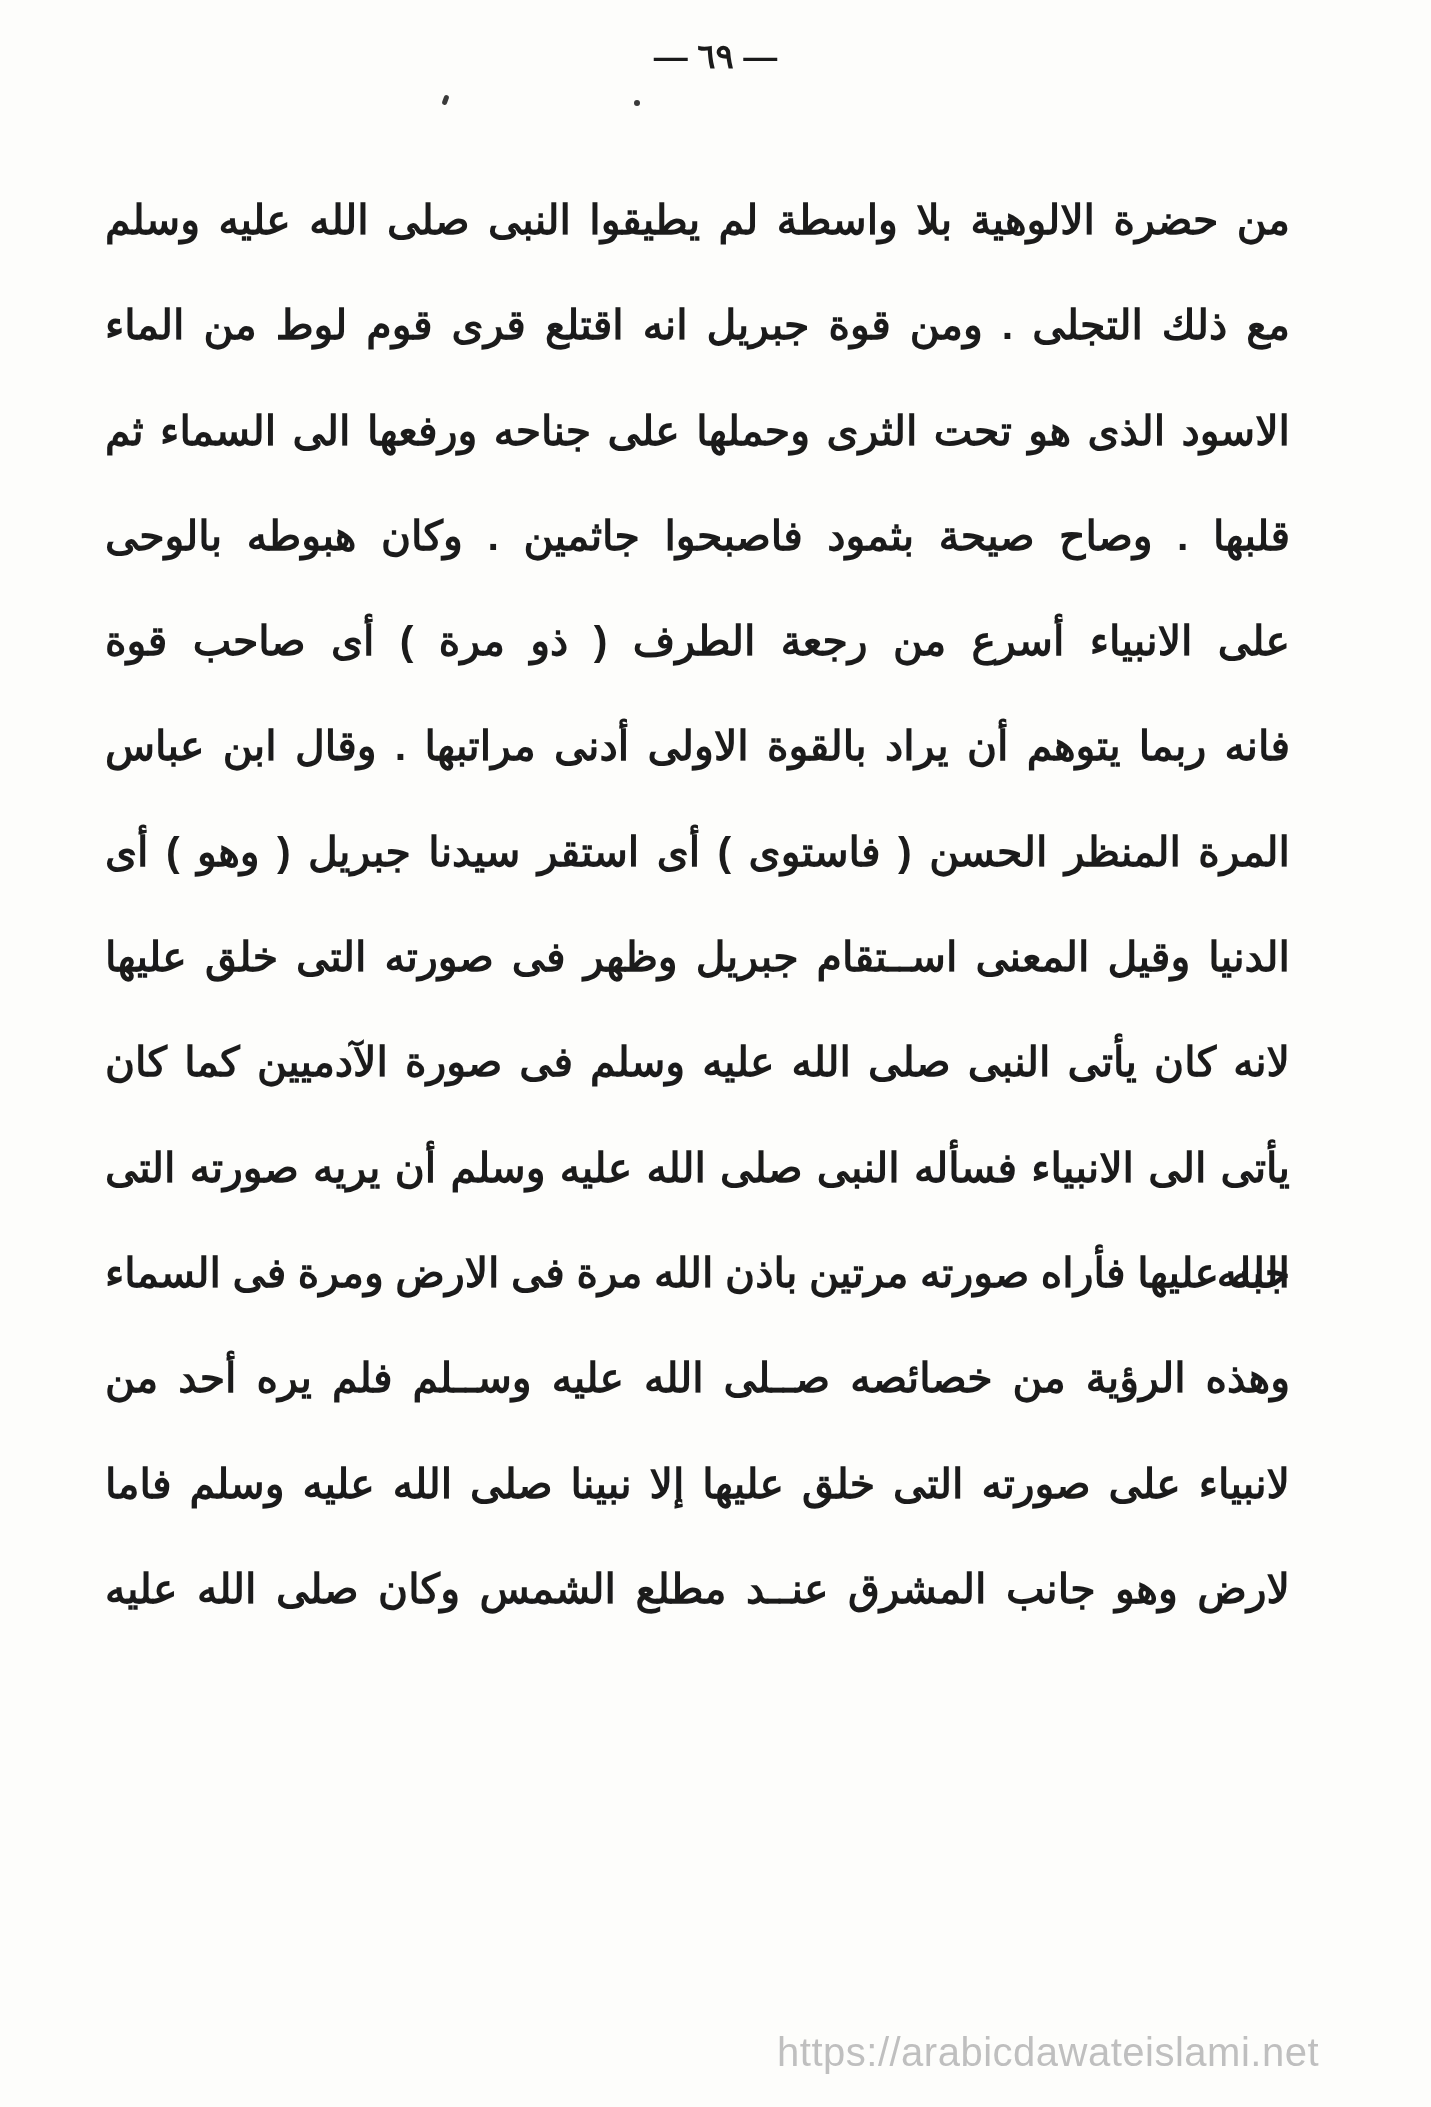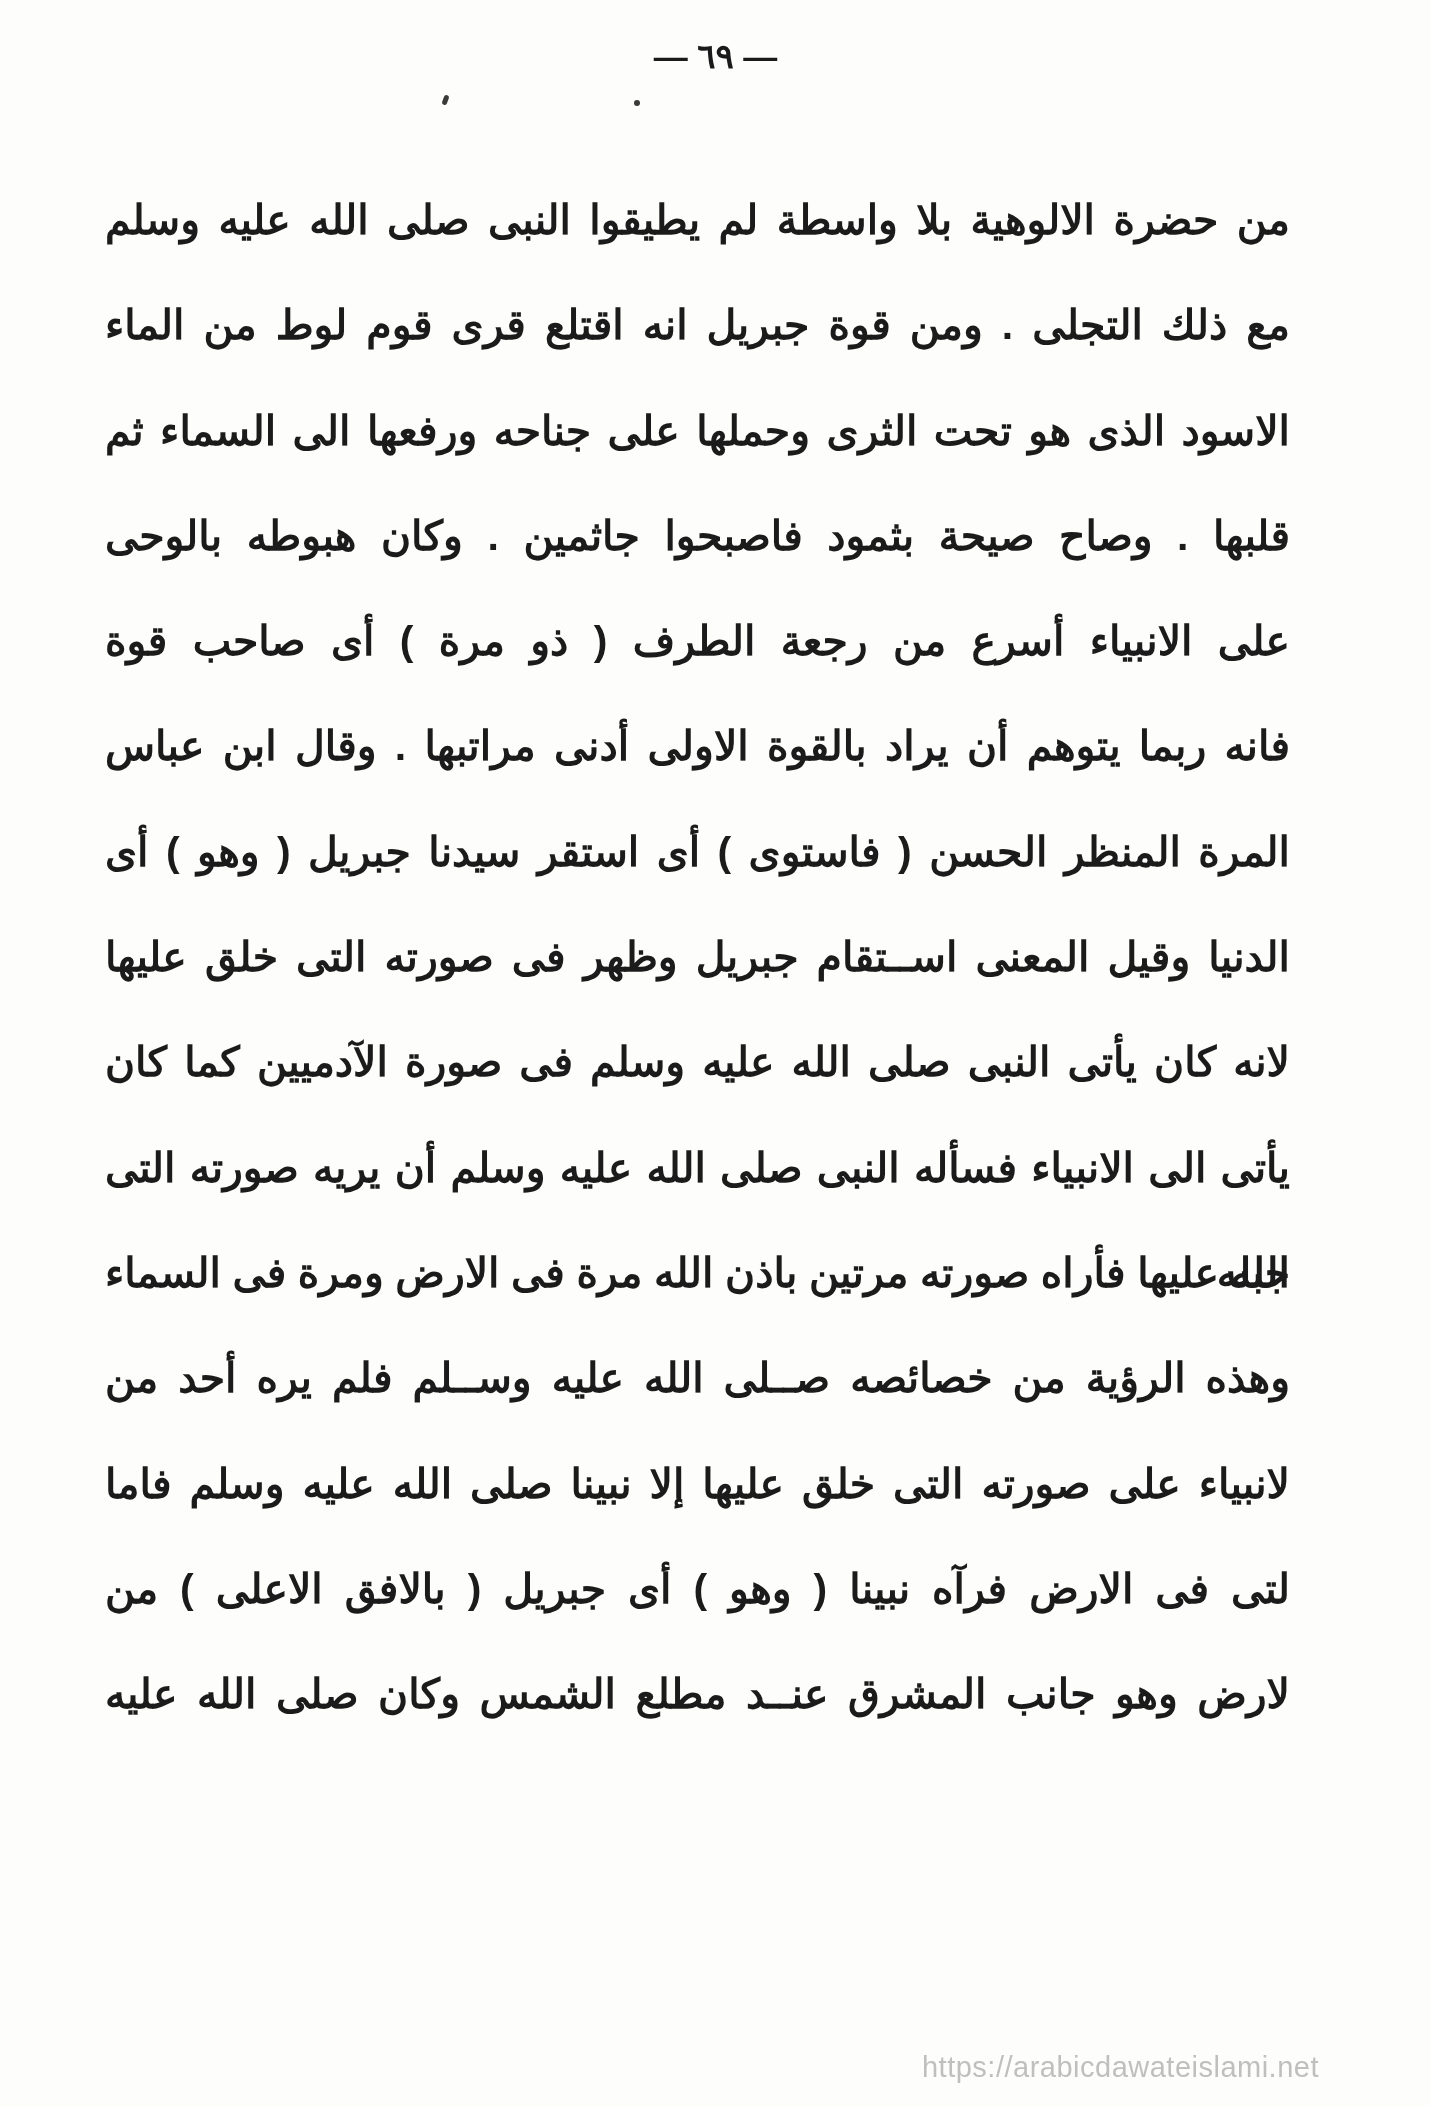--- a/index.html
+++ b/index.html
@@ -41,23 +41,23 @@
     font-size: 41px;
     font-weight: 700;
     color: #1b1b1b;
     text-align: justify;
     text-align-last: justify;
     overflow: visible;
   }
   .watermark {
     position: absolute;
     right: 112px;
-    bottom: 23px;
+    bottom: 32px;
     direction: ltr;
-    font-size: 29px;
+    font-size: 40px;
     font-weight: 400;
     color: #bfbfbf;
     z-index: 1;
     letter-spacing: 0.5px;
   }
   .scan-speck {
     position: absolute;
     background: #3a3a3a;
     border-radius: 50%;
     z-index: 1;
@@ -82,19 +82,18 @@
     <div class="text-line">قلبها . وصاح صيحة بثمود فاصبحوا جاثمين . وكان هبوطه بالوحى</div>
     <div class="text-line">على الانبياء أسرع من رجعة الطرف ( ذو مرة ) أى صاحب قوة</div>
     <div class="text-line">فانه ربما يتوهم أن يراد بالقوة الاولى أدنى مراتبها . وقال ابن عباس</div>
     <div class="text-line">المرة المنظر الحسن ( فاستوى ) أى استقر سيدنا جبريل ( وهو ) أى</div>
     <div class="text-line">الدنيا وقيل المعنى اســتقام جبريل وظهر فى صورته التى خلق عليها</div>
     <div class="text-line">لانه كان يأتى النبى صلى الله عليه وسلم فى صورة الآدميين كما كان</div>
     <div class="text-line">يأتى الى الانبياء فسأله النبى صلى الله عليه وسلم أن يريه صورته التى جبله</div>
     <div class="text-line">الله عليها فأراه صورته مرتين باذن الله مرة فى الارض ومرة فى السماء</div>
     <div class="text-line">وهذه الرؤية من خصائصه صــلى الله عليه وســلم فلم يره أحد من</div>
     <div class="text-line">لانبياء على صورته التى خلق عليها إلا نبينا صلى الله عليه وسلم فاما</div>
-    <div class="text-line">لتى فى الارض فرآه نبينا ( وهو ) أى جبريل ( بالافق الاعلى ) من</div>
     <div class="text-line">لارض وهو جانب المشرق عنــد مطلع الشمس وكان صلى الله عليه</div>
   </div>
 
   <div class="watermark">https://arabicdawateislami.net</div>
 
 </div>
 
 </body></html>

